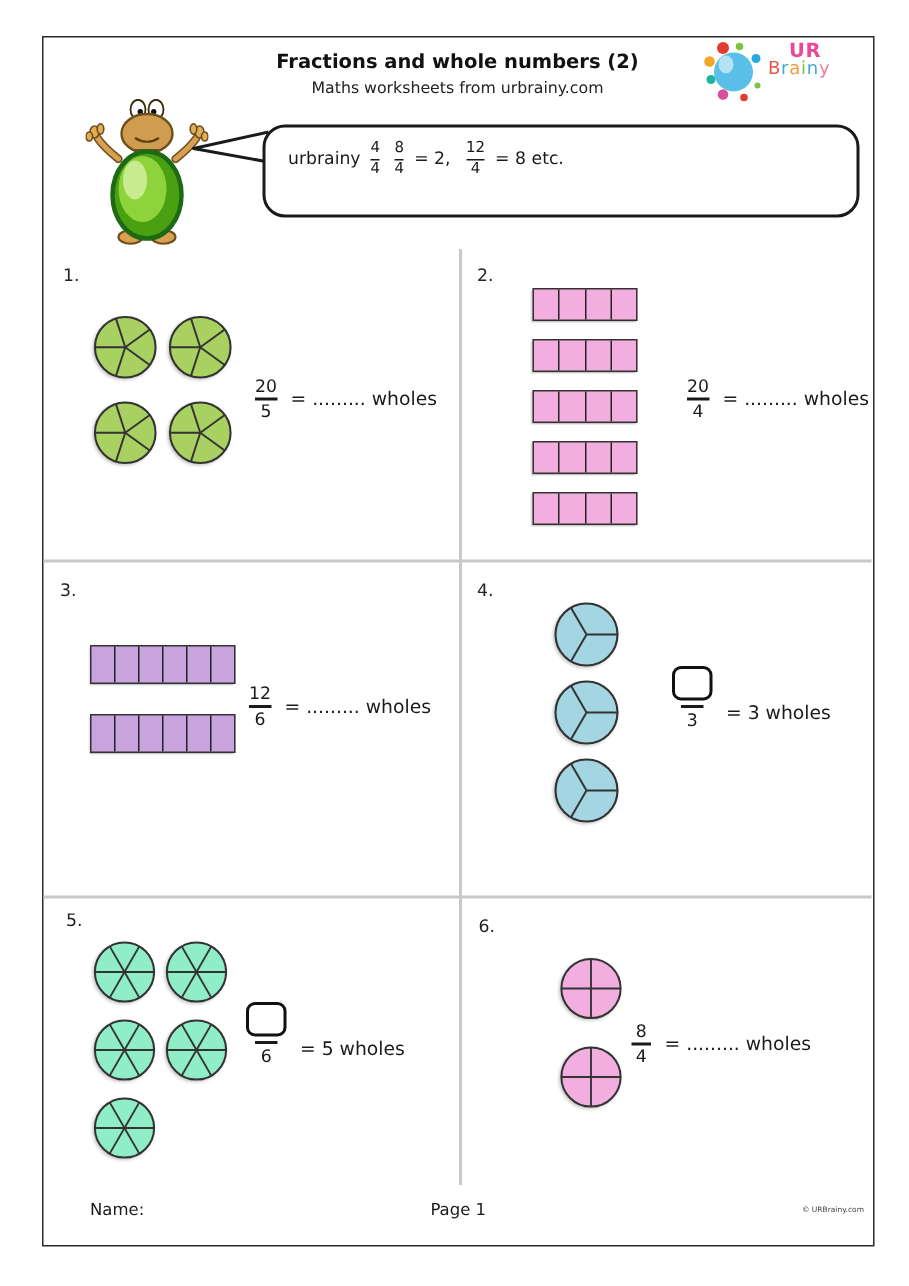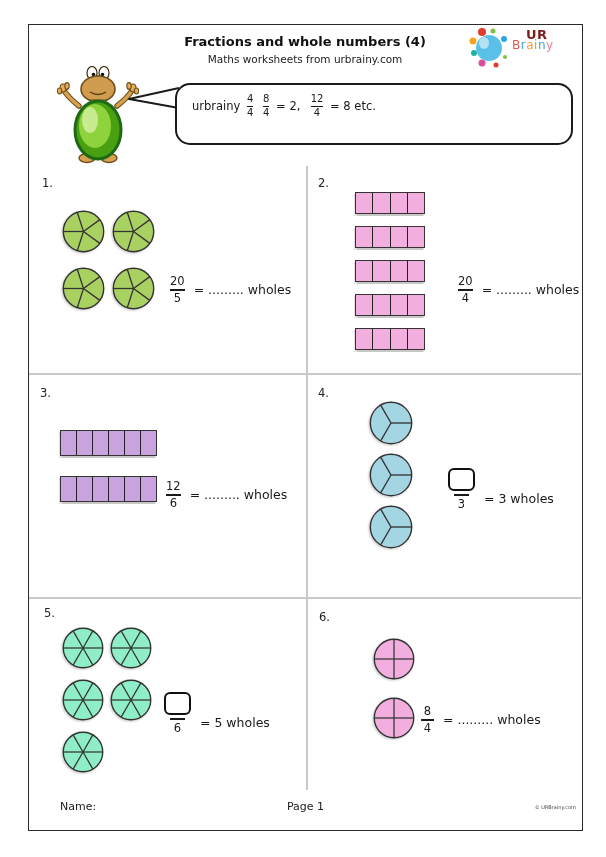--- a/index.html
+++ b/index.html
@@ -39,55 +39,55 @@
   #q2-shapes .strip{width:70px;height:22px;}
   #q3-shapes{left:60px;top:430px;gap:20px;}
   #q3-shapes .strip{width:97px;height:26px;}
   #q4-shapes{left:369px;top:401px;gap:8px;}
   #q4-shapes .shape{width:44px;height:44px;}
   #q5-shapes{left:62px;top:627px;width:96px;gap:10px 6px;}
   #q5-shapes .shape{width:42px;height:42px;}
   #q6-shapes{left:373px;top:638px;gap:17px;}
   #q6-shapes .shape{width:42px;height:42px;}
   
-  .ansrow{position:absolute;display:flex;align-items:center;gap:9px;font-size:12.5px;color:#1a1a1a;margin-top:24px;}
+  .ansrow{position:absolute;display:flex;align-items:center;gap:9px;font-size:12.5px;color:#1a1a1a;}
   .frac{display:inline-flex;flex-direction:column;align-items:center;font-size:11.5px;line-height:1.1;color:#1a1a1a;}
   .frac .bar{height:1.5px;background:#1a1a1a;align-self:stretch;min-width:13px;margin:1.5px 0;}
   .numbox{display:block;width:27px;height:23px;border:2px solid #111;border-radius:6px;background:#fff;box-sizing:border-box;}
   .frac .shortbar{height:2px;background:#1a1a1a;width:15px;margin:3px 0 2px 0;align-self:center;}
   .ansrow.boxtype{align-items:flex-start;}
   .ansrow.boxtype .ans-text{margin-top:23px;}
   
   .footer-name{position:absolute;left:60px;top:800px;font-size:11px;}
   .footer-page{position:absolute;left:28px;top:800px;width:555px;text-align:center;font-size:11px;}
   .footer-copy{position:absolute;left:516px;top:804px;width:60px;font-size:5px;color:#444;text-align:right;}
 </style>
 </head>
 <body>
 
 <div class="border-frame"></div>
 
-<div class="title">Fractions and whole numbers (4)</div>
+<div class="title">Fractions and whole numbers (2)</div>
 <div class="subtitle">Maths worksheets from urbrainy.com</div>
 
 <div class="logo">
   <svg width="44" height="42" viewBox="0 0 44 42">
     <circle class="dot" cx="14" cy="5" r="4" fill="#e23b2e"></circle>
     <circle class="dot" cx="25" cy="4" r="2.5" fill="#7dc242"></circle>
     <circle class="dot" cx="5" cy="14" r="3.5" fill="#f5a623"></circle>
     <circle class="dot" cx="36" cy="12" r="3" fill="#29a8df"></circle>
     <circle class="dot" cx="6" cy="26" r="3" fill="#1bb4a1"></circle>
     <circle class="dot" cx="14" cy="36" r="3.5" fill="#d94f9e"></circle>
     <circle class="dot" cx="28" cy="38" r="2.5" fill="#e23b2e"></circle>
     <circle class="dot" cx="37" cy="30" r="2" fill="#7dc242"></circle>
     <circle id="balloon" cx="21" cy="21" r="13" fill="#5bc0e8"></circle>
     <ellipse cx="16" cy="16" rx="5" ry="6" fill="#ffffff" opacity="0.55"></ellipse>
   </svg>
   <div class="logo-text">
-    <span class="logo-ur" style="color: #7f1d1d;">UR</span>
+    <span class="logo-ur" style="color: #ec4899;">UR</span>
     <span class="logo-brainy"><span style="color: rgb(228, 87, 77);">B</span><span style="color: rgb(63, 169, 207);">r</span><span style="color: rgb(244, 156, 54);">a</span><span style="color: rgb(125, 194, 66);">i</span><span style="color: rgb(63, 169, 207);">n</span><span style="color: rgb(238, 127, 160);">y</span></span>
   </div>
 </div>
 
 <svg class="mascot" viewBox="0 0 82 98">
 
   <ellipse cx="30" cy="92" rx="8" ry="4.5" fill="#d9a050" stroke="#6b4f1d" stroke-width="1.4"></ellipse>
   <ellipse cx="52" cy="92" rx="8" ry="4.5" fill="#d9a050" stroke="#6b4f1d" stroke-width="1.4"></ellipse>
 
   <path d="M22 40 Q12 32 8 26" stroke="#6b4f1d" stroke-width="5.5" fill="none" stroke-linecap="round"></path>

